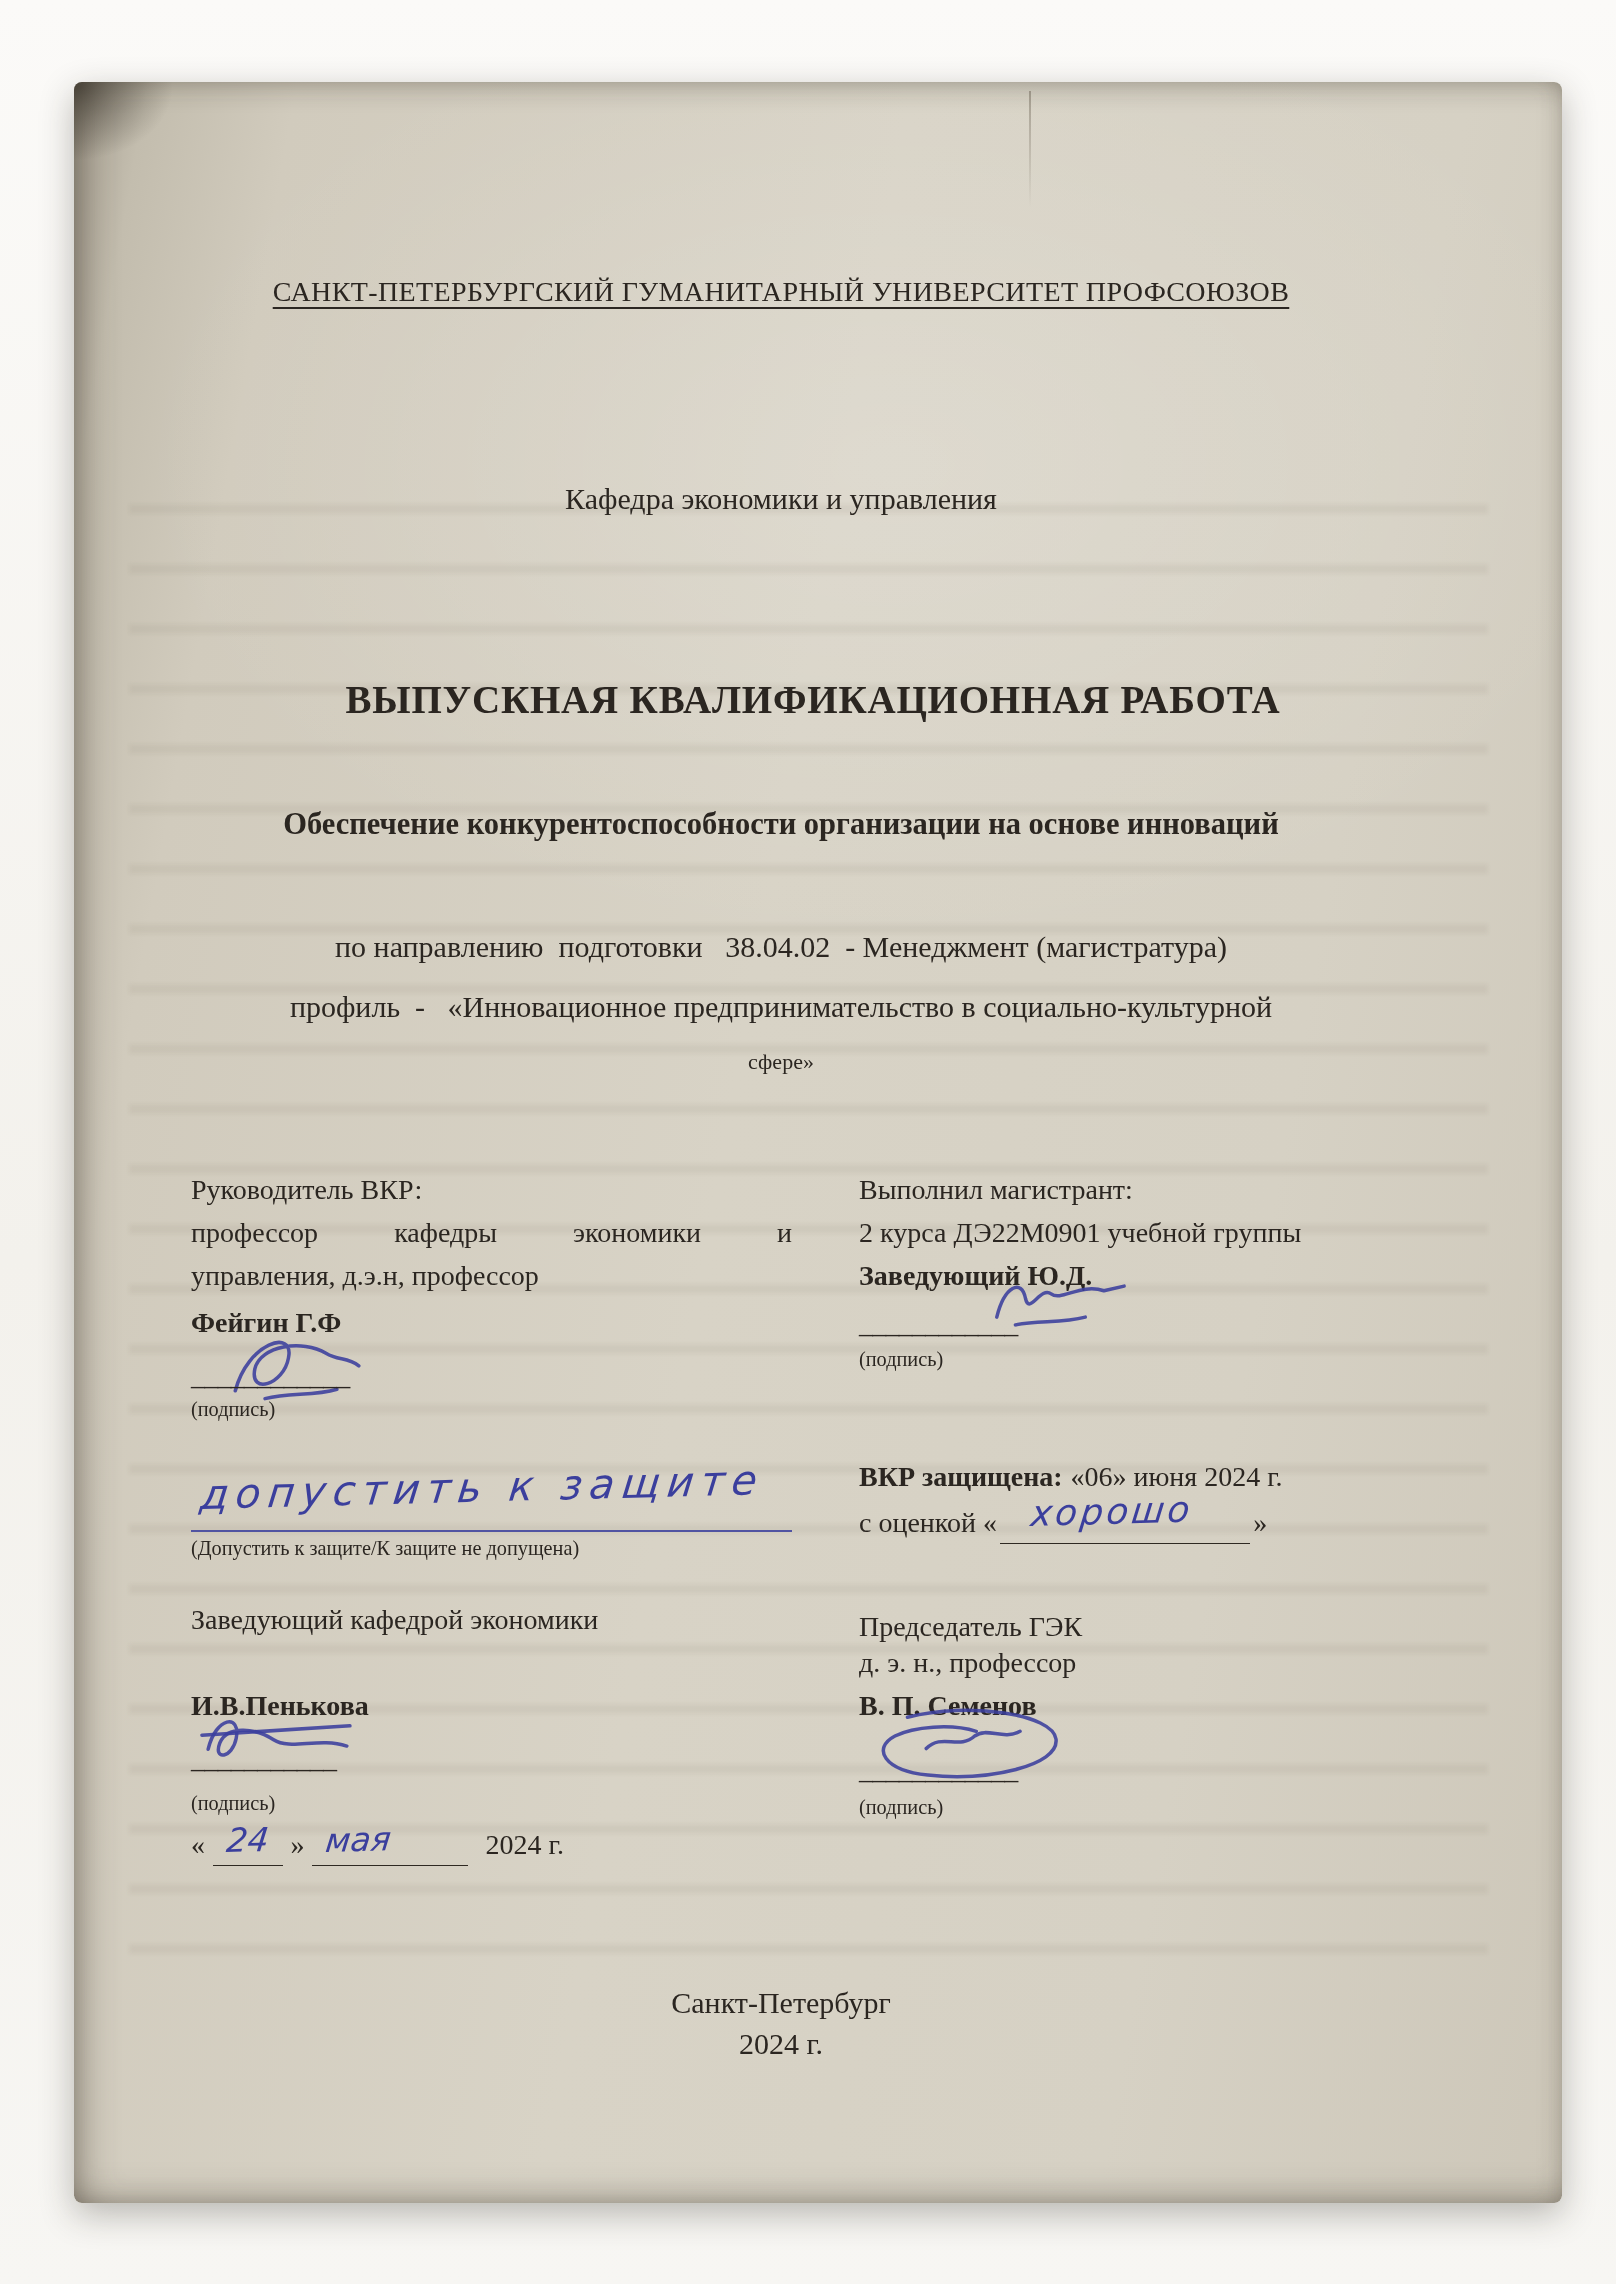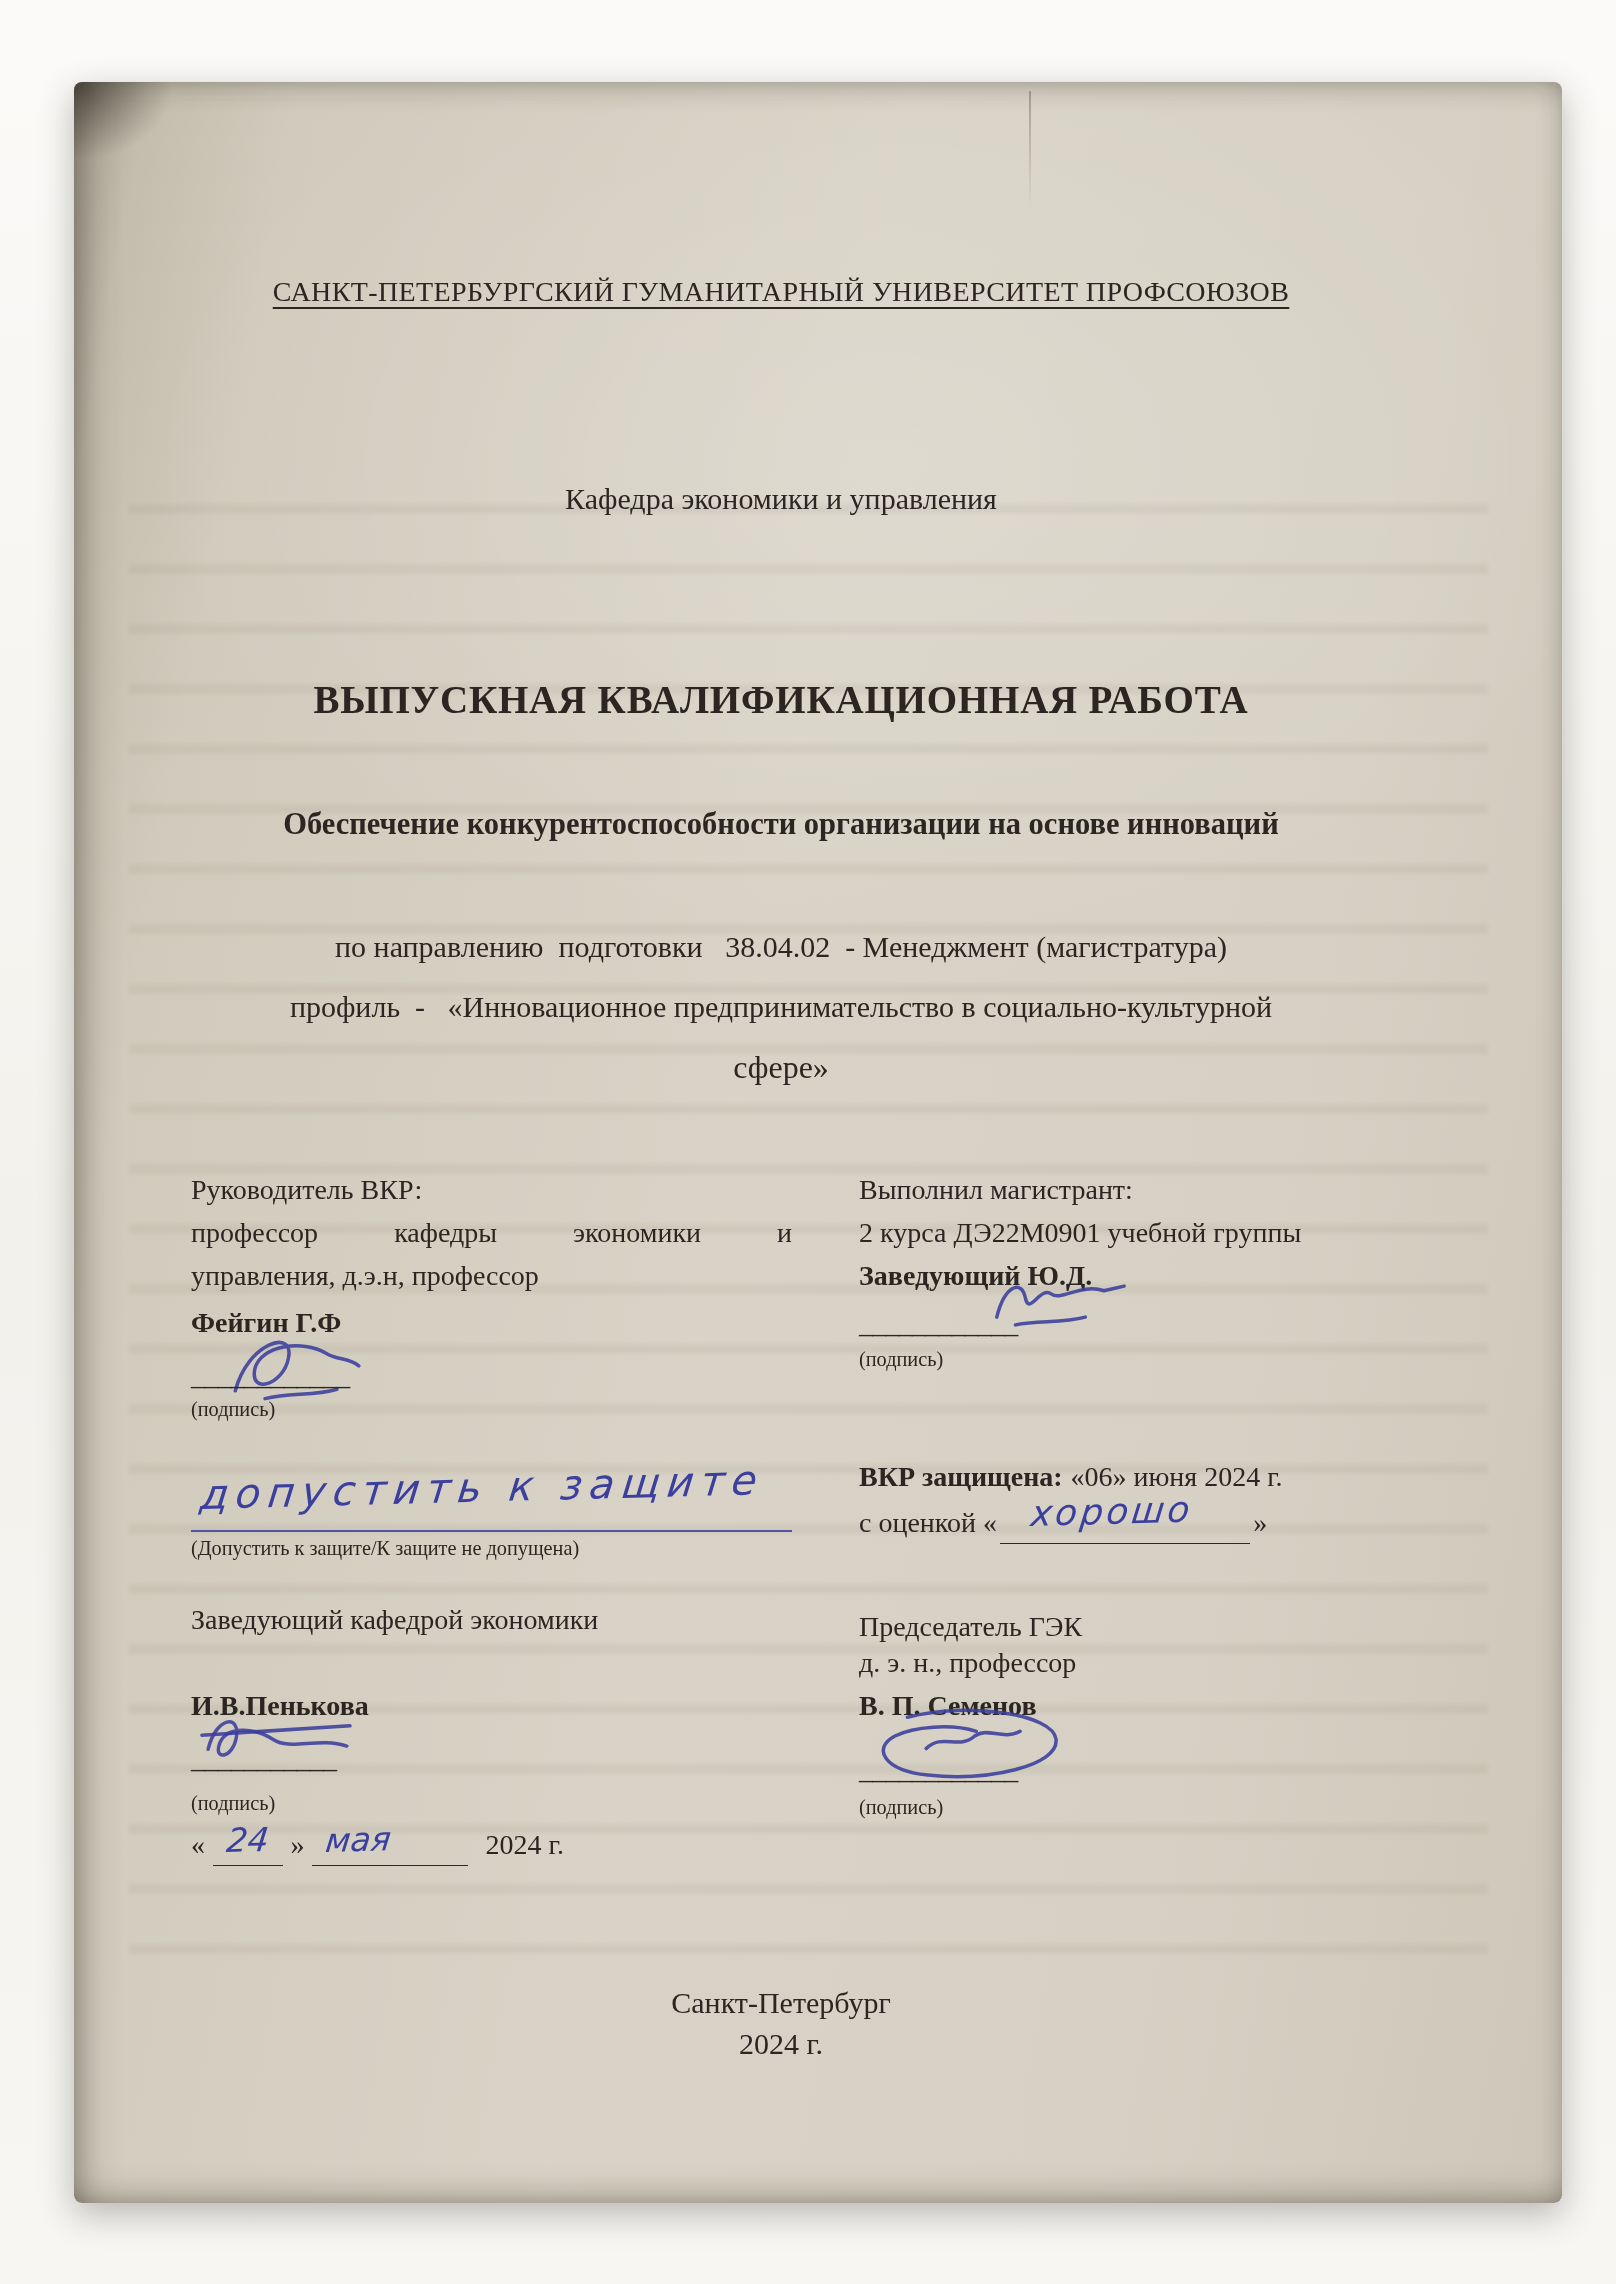--- a/index.html
+++ b/index.html
@@ -84,29 +84,30 @@
     font-weight: 700;
     letter-spacing: 0.8px;
     margin: 0;
   }
   .department { top: 400px; font-size: 30px; }
   .worktype {
     top: 595px;
     font-size: 39px;
     font-weight: 700;
     letter-spacing: 0.8px;
+    padding-left: 32px;
   }
   .thesis-title {
     top: 725px;
     font-size: 30.5px;
     font-weight: 700;
   }
   .program  { top: 848px; font-size: 30px; white-space: pre; }
   .profile1 { top: 908px; font-size: 30px; white-space: pre; }
-  .profile2 { top: 967px; font-size: 32px; }
+  .profile2 { top: 967px; font-size: 22px; }
 
   .col {
     position: absolute;
     top: 1087px;
     font-size: 28px;
     line-height: 1.5;
   }
   .col-left  { left: 117px;  width: 601px; height: 750px; }
   .col-right { left: 785px; width: 648px; height: 750px; }
   .col > div { position: absolute; left: 0; width: 100%; }

